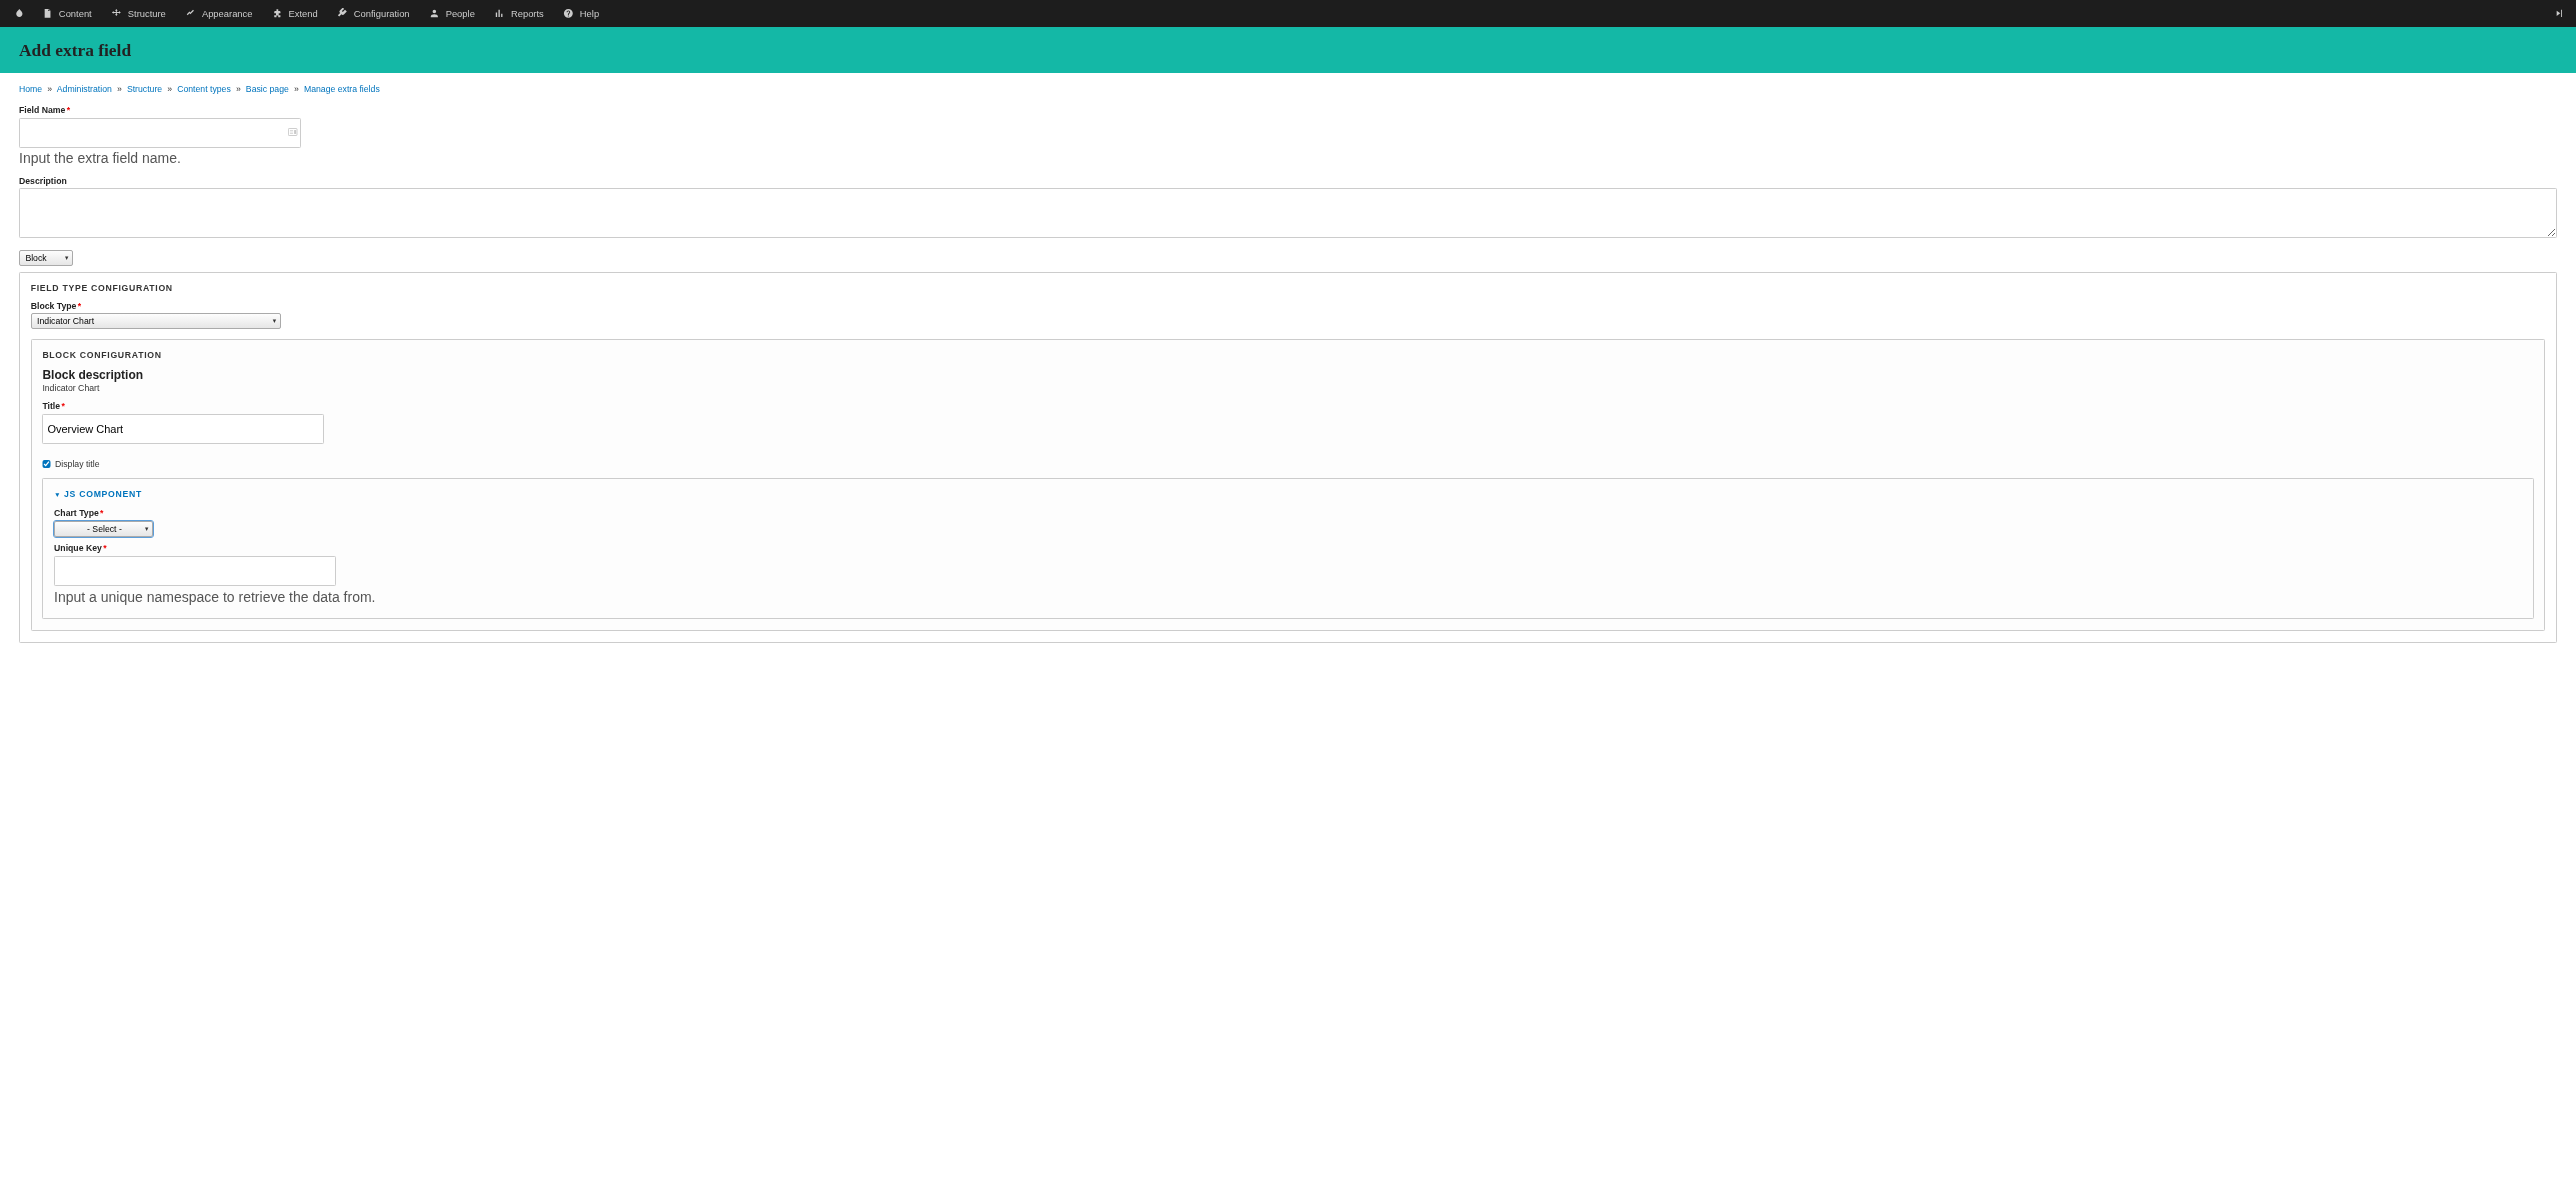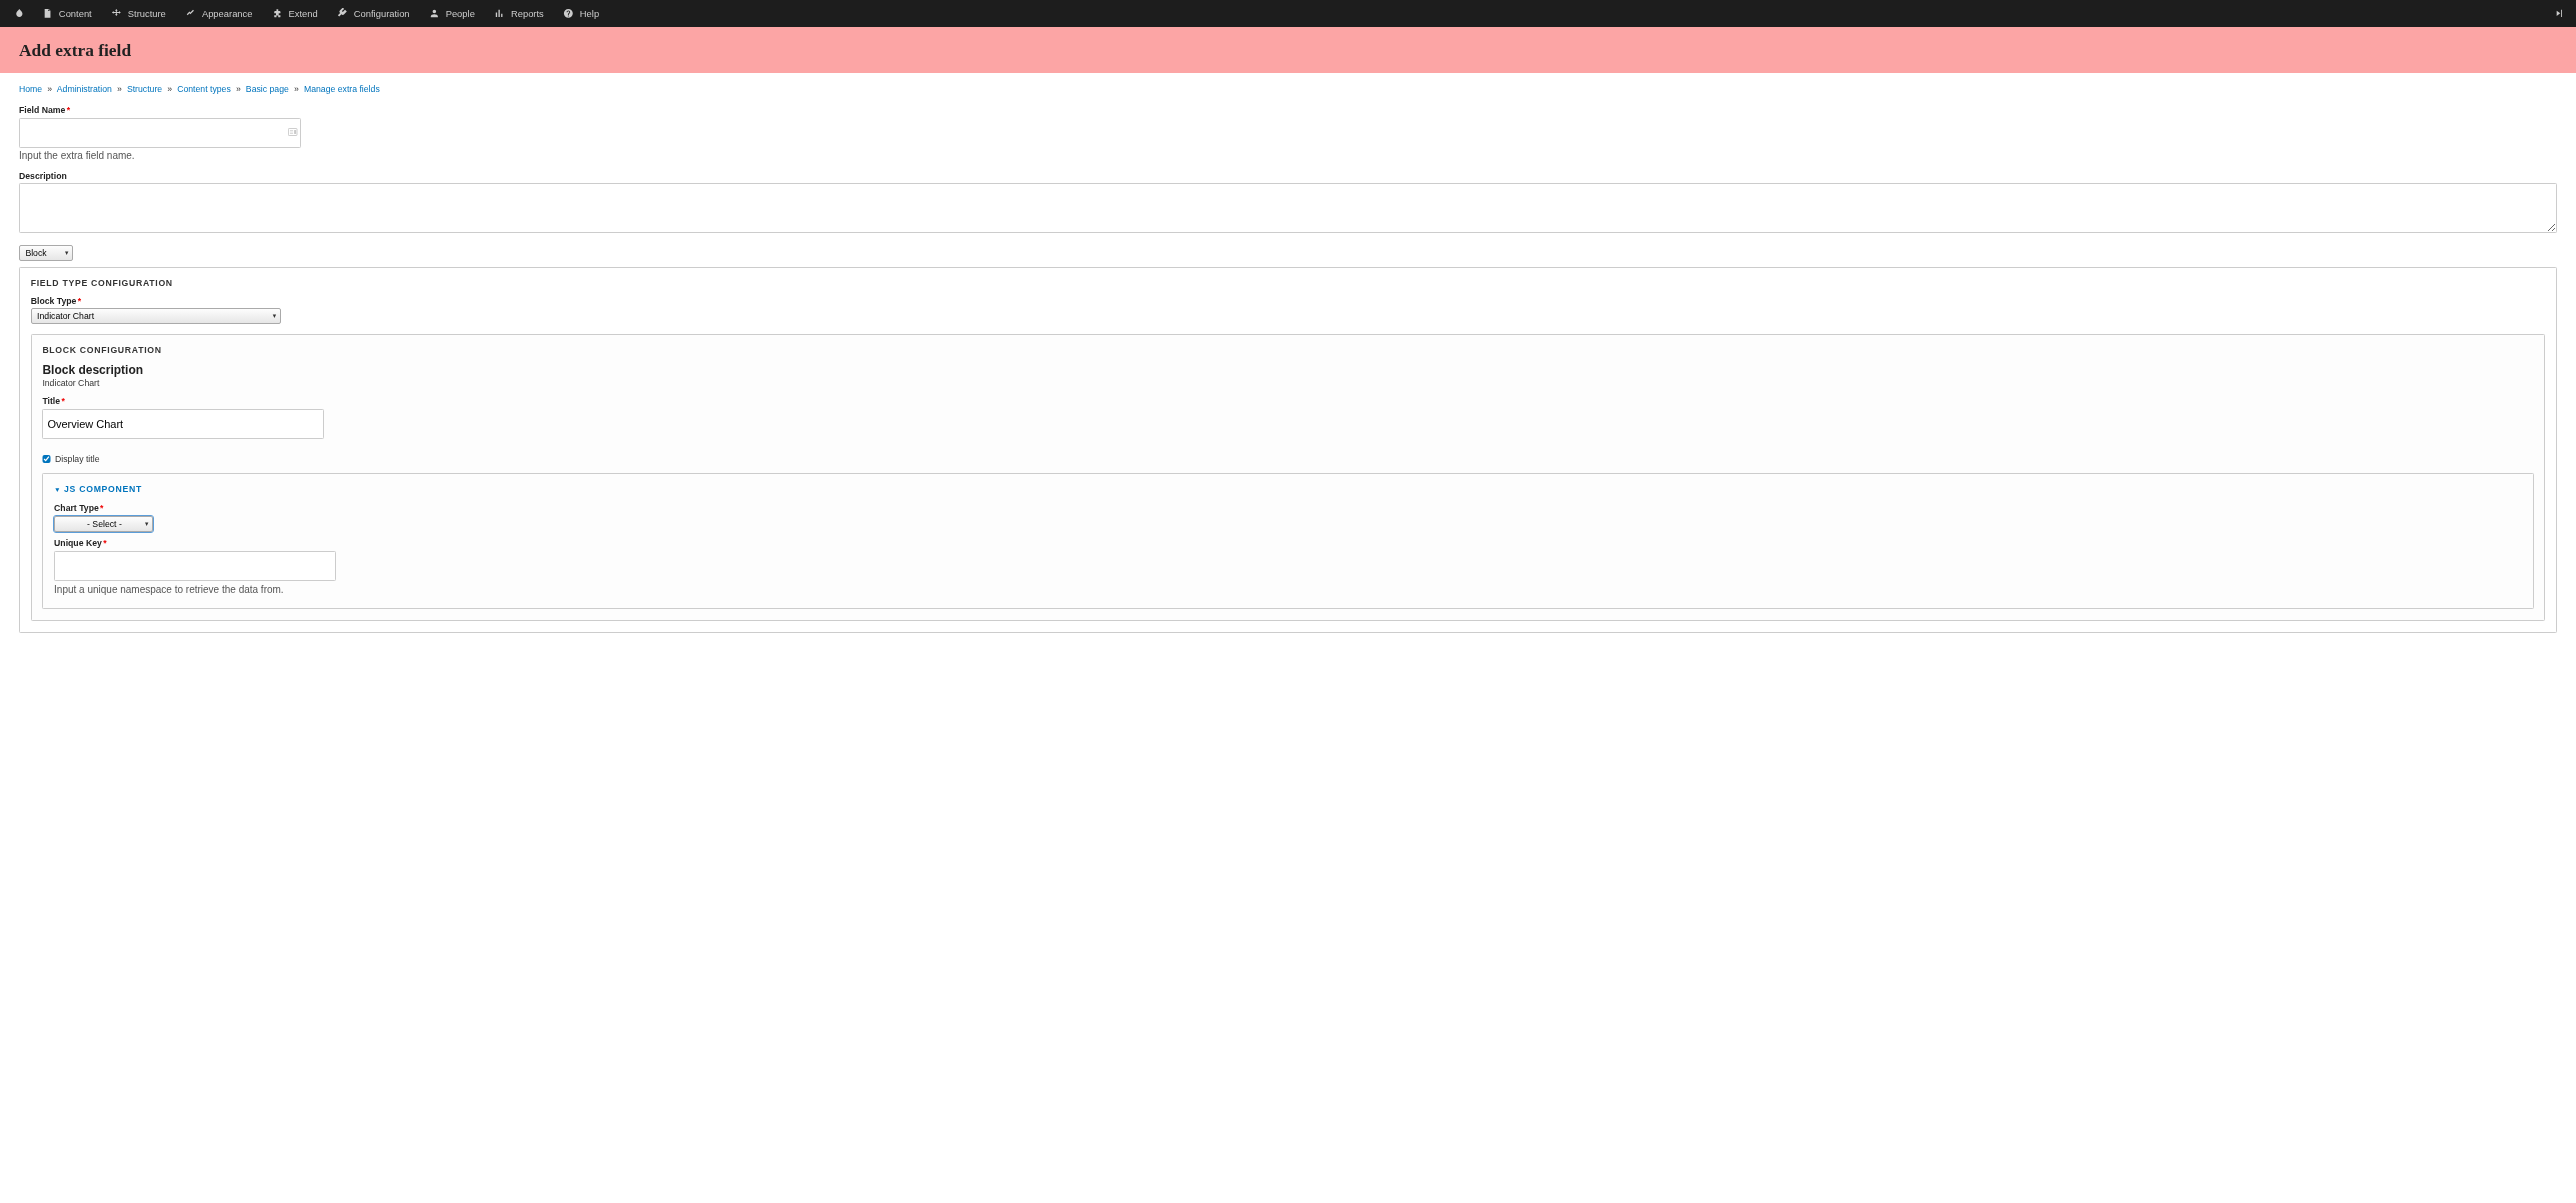--- a/index.html
+++ b/index.html
@@ -7,35 +7,35 @@
     
     
     .toolbar { background: #1d1d1d; height: 27px; display: flex; align-items: center; padding: 0 8px; justify-content: space-between; }
     .toolbar-left { display: flex; align-items: center; gap: 2.7px; }
     .toolbar-item { display: flex; align-items: center; gap: 5.4px; padding: 0 8px; height: 43px; color: #ccc; cursor: pointer; font-size: 9.4px; }
     .toolbar-icon { display: inline-flex; width: 12px; height: 12px; align-items: center; justify-content: center; }
     .toolbar-icon svg { width: 10.7px; height: 10.7px; fill: #ccc; }
     .toolbar-right { display: flex; align-items: center; }
     
     
-    .page-header { background: #fca5a5; padding: 13.4px 19px 12px; }
+    .page-header { background: #14b8a6; padding: 13.4px 19px 12px; }
     .page-title { font-size: 17.4px; font-weight: bold; color: #222; font-family: Georgia, "Times New Roman", serif; }
     
     
     .breadcrumb-wrap { padding: 10.7px 19px 5.4px; }
     .breadcrumb { font-size: 8.7px; }
     .breadcrumb a { color: #0074bd; text-decoration: none; }
     .breadcrumb .sep { color: #333; margin: 0 2.7px; }
     
     
     .form-area { padding: 5.4px 19px 19px; }
     .form-item { margin-bottom: 9.4px; }
     .form-label { display: block; font-weight: bold; font-size: 8.7px; margin-bottom: 2.7px; color: #222; }
     .req-mark { color: #e00; margin-left: 1.3px; }
-    .form-description { font-size: 10px; color: #555; margin-top: 2.7px; }
+    .form-description { font-size: 14px; color: #555; margin-top: 2.7px; }
     
     input[type="text"].form-text {
       border: 0.7px solid #ccc; border-radius: 1.3px; padding: 2.7px 4px; font-size: 11px;
       background: #fff; height: 30px;
     }
     input[type="text"].form-text.with-icon { padding-right: 17.4px; }
     .input-wrap { position: relative; display: inline-block; }
     .input-inner-icon { position: absolute; right: 3.4px; top: 50%; transform: translateY(-50%); opacity: 0.55; }
     .input-inner-icon svg { width: 9.4px; height: 8px; fill: #777; }
     

